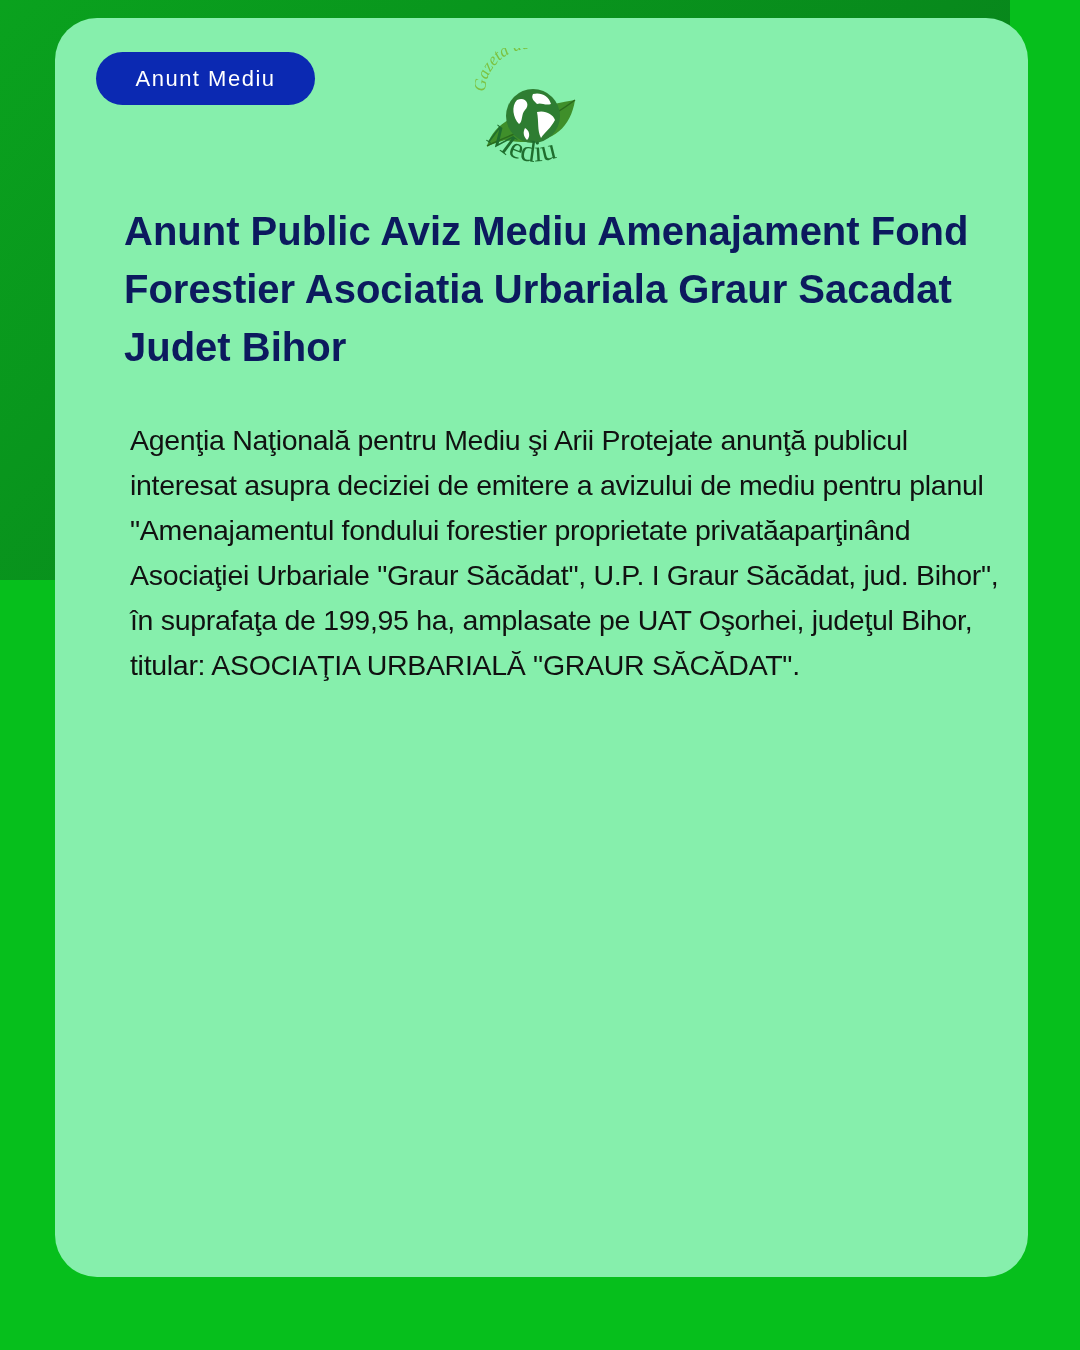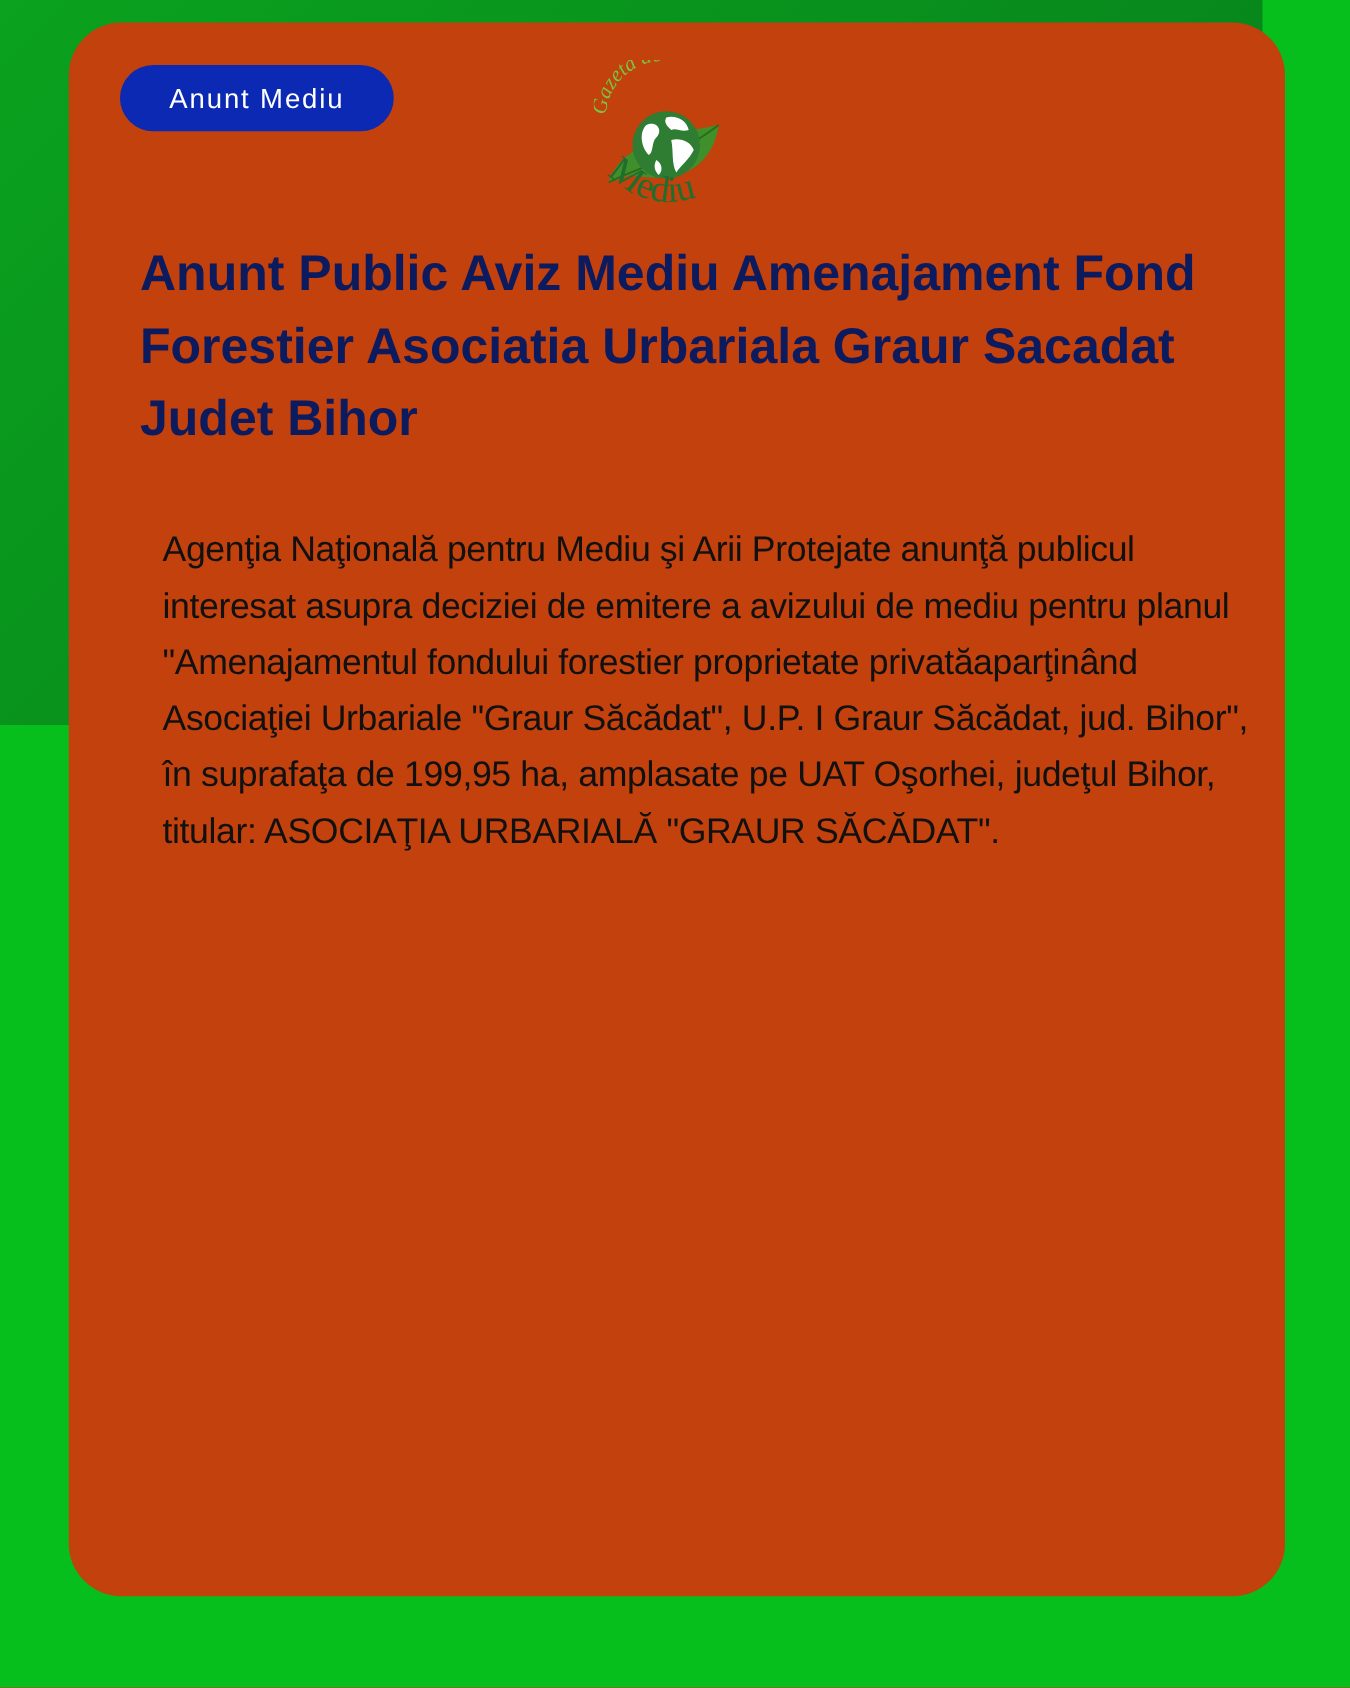--- a/index.html
+++ b/index.html
@@ -10,21 +10,21 @@
       font-family: "Liberation Sans", "DejaVu Sans", sans-serif;
     }
     .bg-dark {
       position: absolute; left: 0; top: 0;
       width: 1010px; height: 580px;
       background: linear-gradient(135deg, #0aa21e 0%, #088a1c 60%, #067818 100%);
     }
     .card {
       position: absolute; left: 55px; top: 18px;
       width: 973px; height: 1259px;
-      background: #c2410c;
+      background: #86efac;
       border-radius: 42px;
     }
     .badge {
       position: absolute; left: 41px; top: 34px;
       width: 219px; height: 53px;
       border-radius: 27px;
       background: #0b29b2;
       color: #ffffff;
       font-size: 22px; letter-spacing: 1.5px;
       display: flex; align-items: center; justify-content: center;
@@ -32,21 +32,21 @@
     .logo {
       position: absolute; left: 420px; top: 30px;
       width: 110px; height: 130px;
     }
     .title {
       position: absolute; left: 57px; top: 172px;
       width: 880px;
       color: #0c1a5e;
       font-weight: bold;
       font-size: 40px; line-height: 58px;
-      margin: 0;
+      margin: 12px;
     }
     .body-text {
       position: absolute; left: 57px; top: 382px;
       width: 870px;
       color: #111111;
       font-size: 28.5px; line-height: 45px;
       margin: 18px;
       letter-spacing: -0.3px;
     }
   </style>

